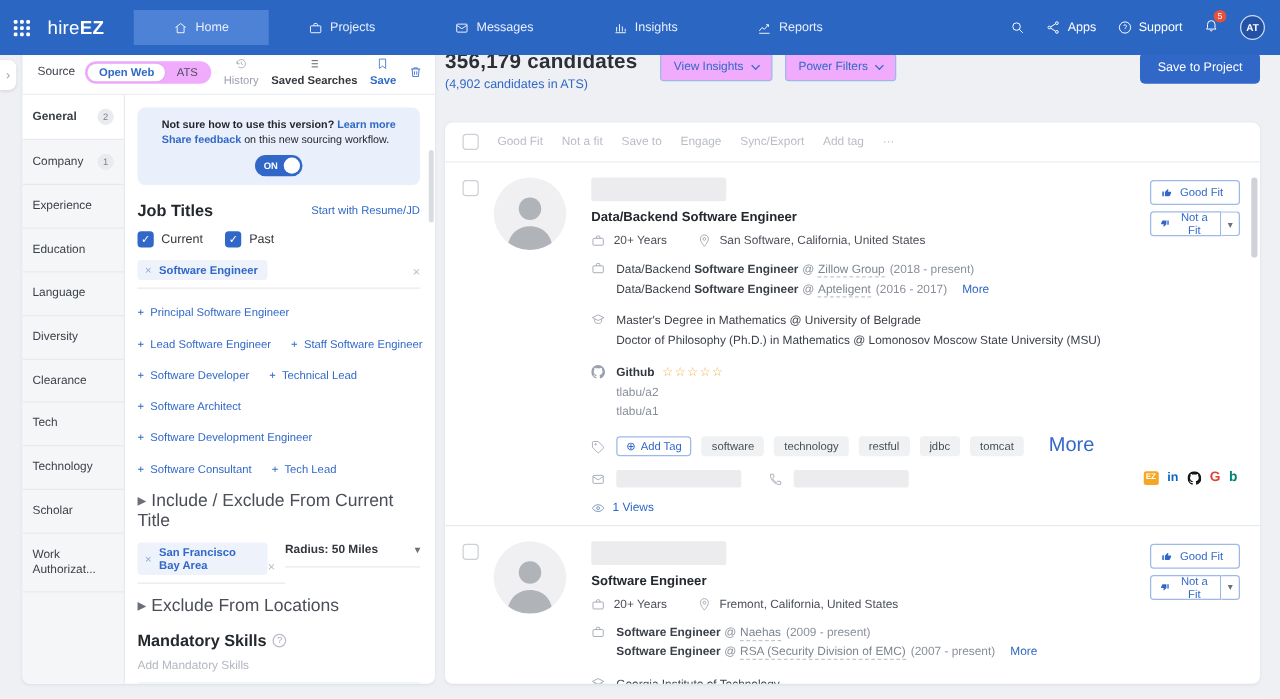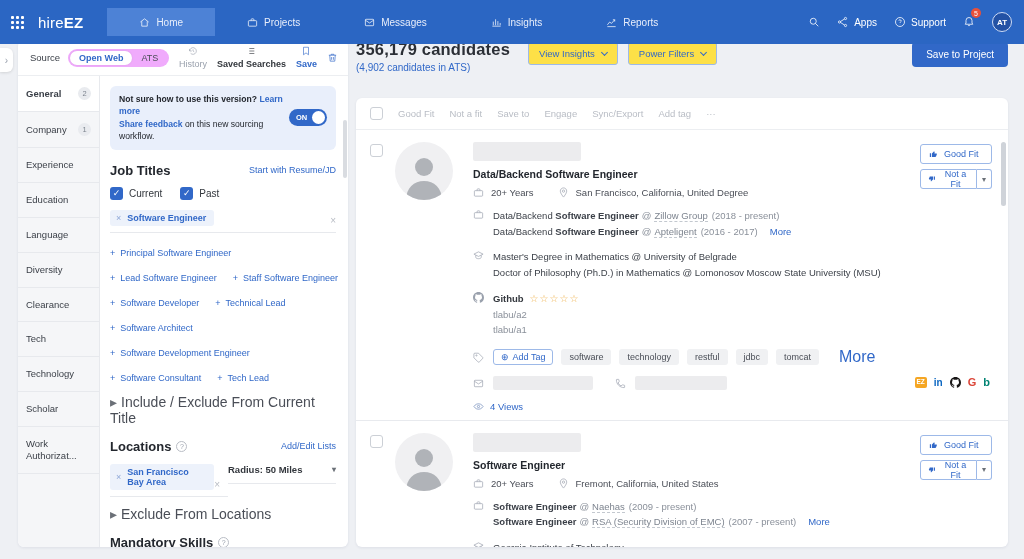--- a/index.html
+++ b/index.html
@@ -45,21 +45,21 @@
   .filter-body { display:flex; height:calc(100% - 36px); }
   .cat-rail { width:82px; background:#f5f6f8; border-right:1px solid #e7e9ed; }
   .cat-item { padding:11px 8px; font-size:9.5px; color:#3a3f47; border-bottom:1px solid #e7e9ed; display:flex; align-items:center; gap:5px; cursor:pointer; line-height:1.25; }
   .cat-item.active { background:#fff; font-weight:700; }
   .cat-badge { margin-left:auto; min-width:13px; height:13px; border-radius:7px; background:#e9ebef; color:#7d848f; font-size:7.5px; display:flex; align-items:center; justify-content:center; font-weight:400; }
   .cat-label { white-space:pre-line; }
 
   .filter-content { flex:1; padding:10px 12px 0 10px; position:relative; overflow:hidden; }
   .panel-scrollbar { position:absolute; right:1px; top:44px; width:4px; height:58px; background:#d9dce1; border-radius:2px; }
 
-  .banner { background:#e9effb; border-radius:6px; padding:7px 9px; display:flex; align-items:center; gap:6px; }
+  .banner { background:#e9effb; border-radius:6px; padding:7px 9px; display:flex; align-items:center; gap:6px;flex-direction:column; }
   .banner-text { font-size:8.6px; line-height:1.45; color:#23272e; font-weight:700; }
   .banner-text a { color:#3168c8; text-decoration:none; cursor:pointer; }
   .banner-text .b2 { font-weight:400; }
   .toggle { flex:0 0 auto; width:38px; height:17px; background:#3168c8; border-radius:9px; position:relative; color:#fff; font-size:7.5px; font-weight:700; display:flex; align-items:center; padding-left:7px; cursor:pointer; }
   .toggle .knob { position:absolute; right:2px; top:2px; width:13px; height:13px; background:#fff; border-radius:50%; }
 
   .sec-head { display:flex; align-items:center; margin-top:13px; }
   .sec-title { font-size:13px; font-weight:700; color:#23272e; }
   .q-icon { width:11px; height:11px; border:1px solid #b9bdc5; border-radius:50%; color:#9aa1ad; font-size:7px; display:flex; align-items:center; justify-content:center; margin-left:5px; }
   .q-icon::after { content:"?"; }
@@ -92,21 +92,21 @@
 
   .skill-input { width:100%; border:none; border-bottom:1px solid #e7e9ed; font-size:9.5px; padding:7px 0 8px; color:#33373d; outline:none; font-family:"Liberation Sans",sans-serif; }
   .skill-input::placeholder { color:#b2b7bf; }
 
   
   .results { position:absolute; left:356px; top:12px; right:16px; bottom:12px; }
   .res-header { display:flex; align-items:flex-start; }
   .count-block { margin-right:18px; }
   .count { font-size:16.5px; font-weight:800; color:#2b2f36; letter-spacing:.2px; }
   .ats-count { font-size:10px; color:#3168c8; margin-top:3px; }
-  .hdr-btn { margin-top:2px; margin-right:10px; border:1px solid #9db9e8; color:#3168c8; background:#fde047; border-radius:3px; font-size:9.5px; padding:5px 10px; display:flex; align-items:center; gap:7px; cursor:pointer; font-family:"Liberation Sans",sans-serif; }
+  .hdr-btn { margin-top:2px; margin-right:10px; border:1px solid #9db9e8; color:#3168c8; background:#f0abfc; border-radius:3px; font-size:9.5px; padding:5px 10px; display:flex; align-items:center; gap:7px; cursor:pointer; font-family:"Liberation Sans",sans-serif; }
   .chev { width:5px; height:5px; border-right:1.4px solid #3168c8; border-bottom:1.4px solid #3168c8; transform:rotate(45deg); margin-top:-3px; }
   .save-project { margin-left:auto; margin-top:2px; background:#3168c8; color:#fff; border:none; border-radius:4px; font-size:10px; padding:7px 14px; cursor:pointer; font-family:"Liberation Sans",sans-serif; }
 
   .res-card { position:absolute; top:58px; left:0; right:0; bottom:0; background:#fff; border-radius:6px; box-shadow:0 1px 3px rgba(20,40,80,.08); overflow:hidden; }
   .res-scrollbar { position:absolute; right:2px; top:44px; width:5px; height:64px; background:#cfd3d9; border-radius:3px; z-index:5; }
 
   .action-bar { height:32px; display:flex; align-items:center; gap:15px; padding:0 14px; border-bottom:1px solid #eceef1; }
   .ab-check { width:13px; height:13px; border:1px solid #ccd0d6; border-radius:3px; background:#fff; cursor:pointer; }
   .ab-item { font-size:9.5px; color:#b9bdc5; cursor:default; }
 
@@ -365,25 +365,20 @@
             <div class="sug-row"><span class="sug">Principal Software Engineer</span></div>
             <div class="sug-row"><span class="sug">Lead Software Engineer</span><span class="sug">Staff Software Engineer</span></div>
             <div class="sug-row"><span class="sug">Software Developer</span><span class="sug">Technical Lead</span></div>
             <div class="sug-row"><span class="sug">Software Architect</span></div>
             <div class="sug-row"><span class="sug">Software Development Engineer</span></div>
             <div class="sug-row"><span class="sug">Software Consultant</span><span class="sug">Tech Lead</span></div>
           </div>
 
           <div class="collapse-row">Include / Exclude From Current Title</div>
 
-          <div class="sec-head">
-            <span class="sec-title">Locations</span>
-            <span class="q-icon"></span>
-            <span class="sec-link">Add/Edit Lists</span>
-          </div>
 
           <div class="loc-row">
             <div class="loc-left">
               <span class="blue-tag">
                   <span class="x">×</span>
                   <span>San Francisco Bay Area</span>
                 </span>
               <span class="clear-x">×</span>
             </div>
             <div class="radius">
@@ -452,21 +447,21 @@
               <svg class="gicon" viewBox="0 0 24 24">
                   <rect x="3" y="8" width="18" height="12" rx="1.5"></rect>
                   <path d="M9 8V5.5A1.5 1.5 0 0 1 10.5 4h3A1.5 1.5 0 0 1 15 5.5V8"></path>
                 </svg>
               <span>20+ Years</span>
               <span class="gap"></span>
               <svg class="gicon" viewBox="0 0 24 24">
                   <path d="M12 2c-4 0-7 3-7 7 0 5 7 13 7 13s7-8 7-13c0-4-3-7-7-7z"></path>
                   <circle cx="12" cy="9" r="2.5"></circle>
                 </svg>
-              <span>San Francisco, California, United Degree</span>
+              <span>San Software, California, United States</span>
             </div>
             <div class="info-row">
               <svg class="gicon" viewBox="0 0 24 24">
                   <rect x="3" y="8" width="18" height="12" rx="1.5"></rect>
                   <path d="M9 8V5.5A1.5 1.5 0 0 1 10.5 4h3A1.5 1.5 0 0 1 15 5.5V8"></path>
                 </svg>
               <div class="lines">
                 <div><span>Data/Backend </span><b>Software Engineer</b><span class="at-sign"></span><span class="company">Zillow Group</span><span class="dates">(2018 - present)</span></div>
                 <div><span>Data/Backend </span><b>Software Engineer</b><span class="at-sign"></span><span class="company">Apteligent</span><span class="dates">(2016 - 2017)</span><a class="more-link">More</a></div>
               </div>
@@ -524,21 +519,21 @@
                   </span>
                 <span class="soc soc-g"></span>
                 <span class="soc soc-b"></span>
               </div>
             </div>
             <div class="views-row">
               <svg class="gicon" viewBox="0 0 24 24">
                   <path d="M2 12s3.5-6 10-6 10 6 10 6-3.5 6-10 6S2 12 2 12z"></path>
                   <circle cx="12" cy="12" r="2.5"></circle>
                 </svg>
-              <span>4 Views</span>
+              <span>1 Views</span>
             </div>
           </div>
           <div class="cand-actions">
             <button class="fit-btn">
               <svg viewBox="0 0 24 24">
                   <path d="M2 10h3v9H2zM7 19h8c.8 0 1.5-.5 1.8-1.2l2.1-5c.4-1-.3-2.1-1.4-2.1H13l.7-3.4c.2-.8-.4-1.6-1.2-1.6-.4 0-.8.2-1 .5L7 11v8z"></path>
                 </svg>
               <span>Good Fit</span>
             </button>
             <div class="notfit-wrap">

